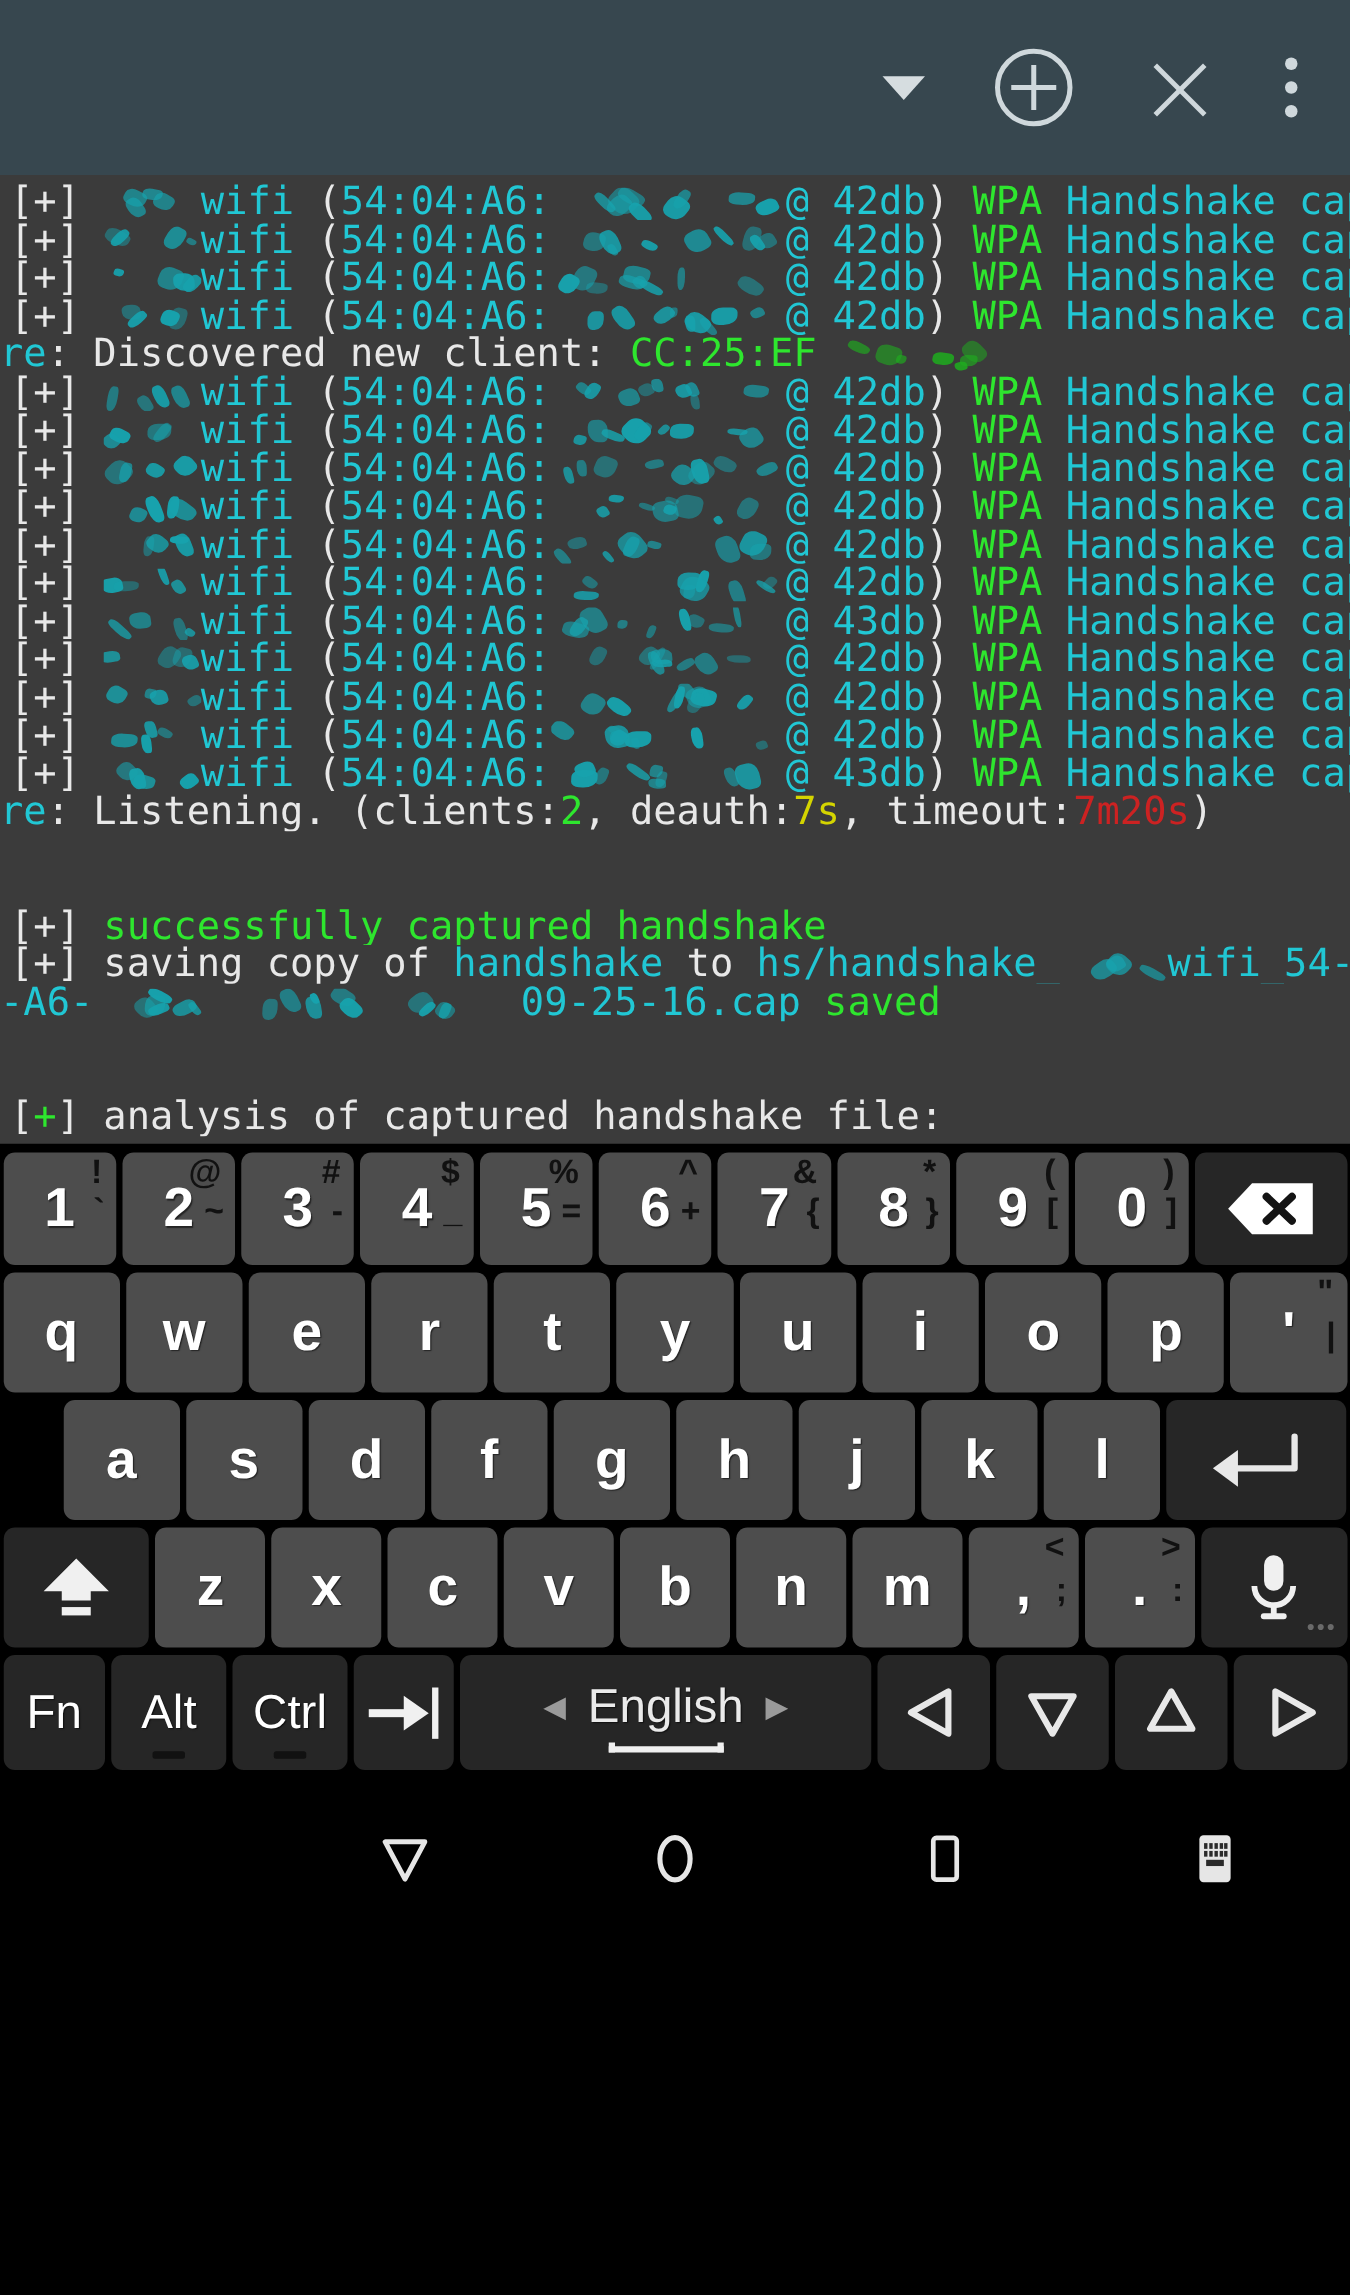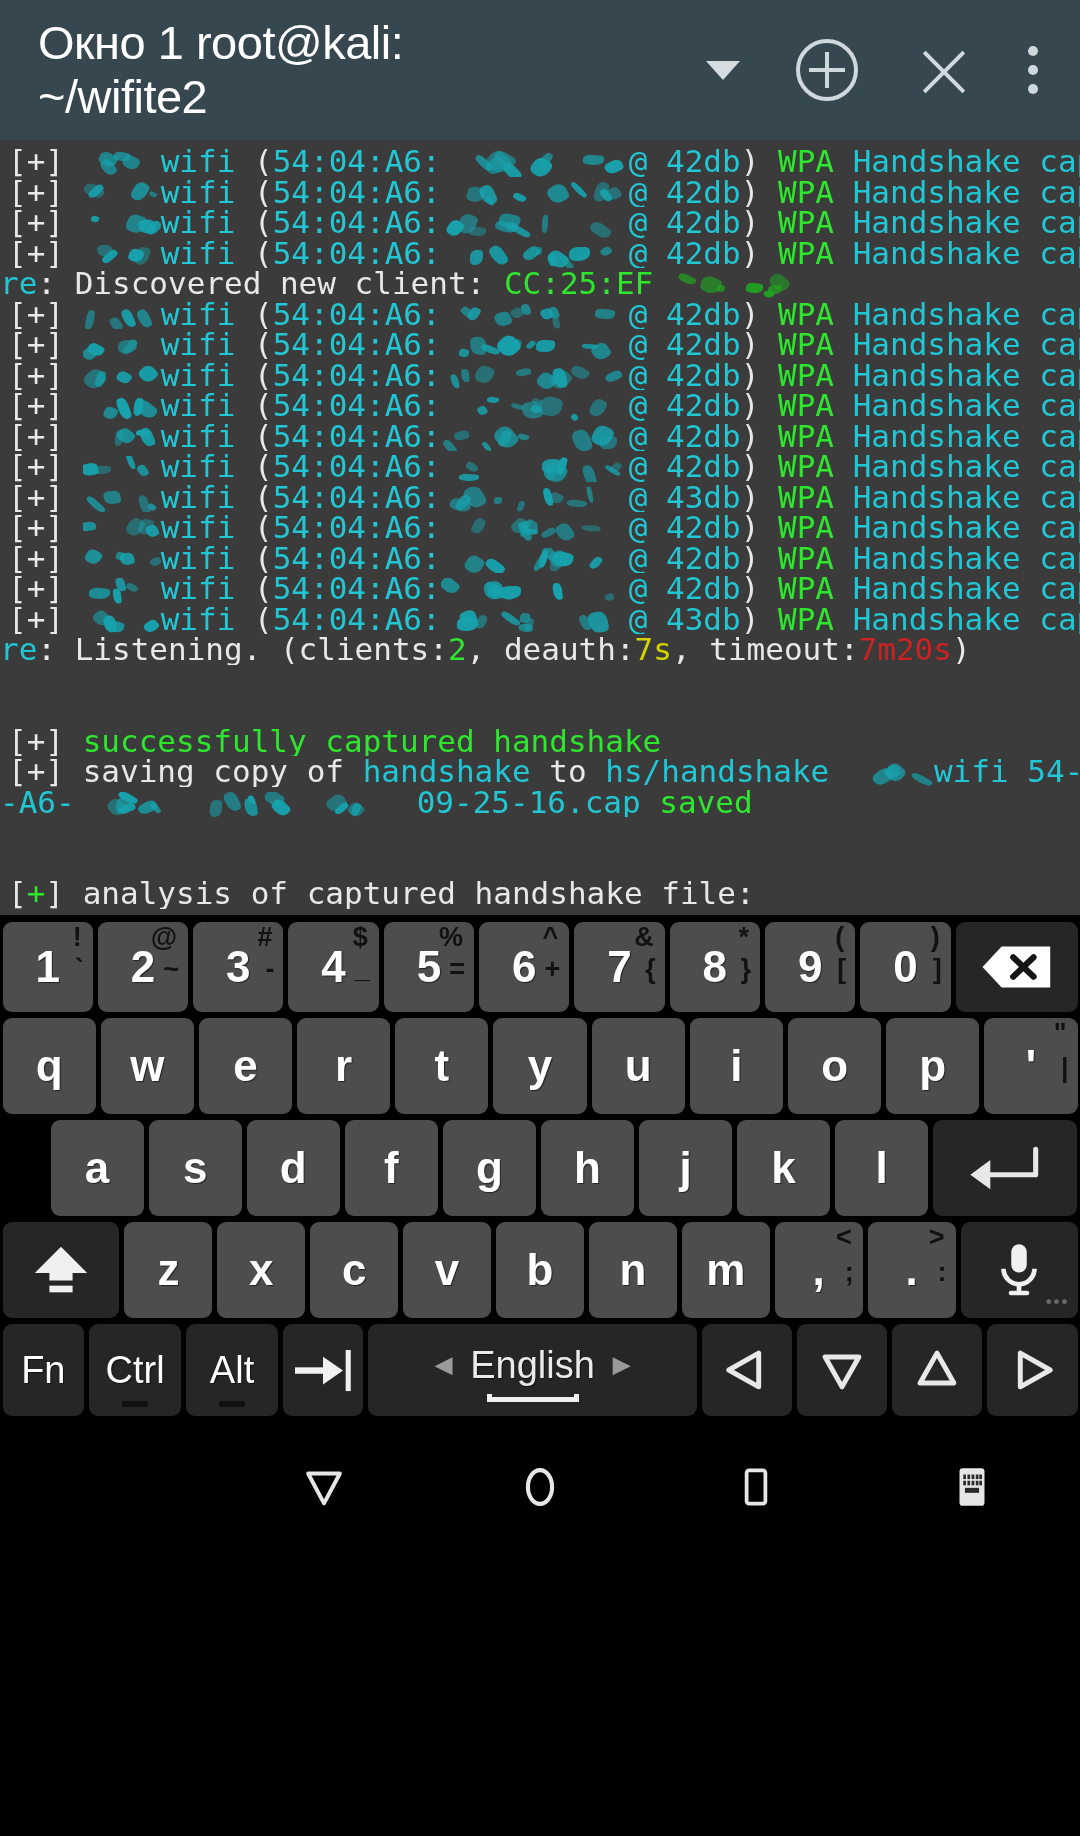--- a/index.html
+++ b/index.html
@@ -103,22 +103,20 @@
   
   .navbar { height: 136px; background:#000; display:flex; align-items:center; }
   .nav-slot { flex:1 1 0; display:flex; align-items:center; justify-content:center; }
 </style>
 </head>
 <body>
 
 <div id="app">
 
   <div class="titlebar">
-    <div class="title-text">Окно 1 root@kali:
-~/wifite2</div>
     <div class="tb-spacer"></div>
     <div class="caret"></div>
     <div class="plus-circle"></div>
     <div class="x-icon"></div>
     <div class="kebab">
         <i></i>
         <i></i>
         <i></i>
       </div>
   </div>
@@ -302,25 +300,25 @@
             <rect x="6" y="20" width="8" height="1.8" rx="0.9" fill="#f0f0f0"></rect>
           </svg>
           <span style="position:absolute;bottom:6px;right:8px;color:#6a6a6a;font-size:17px;letter-spacing:2px">•••</span>
         </div>
       </div>
       <div class="krow row5">
         <div class="key dark" style="flex:0.88 1 0">
           <span class="main sm">Fn</span>
         </div>
         <div class="key dark" style="flex:0.99 1 0">
+          <span class="main sm">Alt</span>
+          <span class="ul"></span>
+        </div>
+        <div class="key dark" style="flex:0.99 1 0">
           <span class="main sm">Ctrl</span>
-          <span class="ul"></span>
-        </div>
-        <div class="key dark" style="flex:0.99 1 0">
-          <span class="main sm">Alt</span>
           <span class="ul"></span>
         </div>
         <div class="key dark" style="flex:0.86 1 0">
           <svg class="ic" width="64" height="48" viewBox="0 0 24 18">
             <rect x="1.5" y="8" width="12" height="2.4" fill="#f0f0f0"></rect>
             <path d="M12 4 L19.5 9.2 L12 14.4 Z" fill="#f0f0f0"></path>
             <rect x="20.5" y="1.5" width="1.9" height="15.4" fill="#f0f0f0"></rect>
           </svg>
         </div>
         <div class="key dark" style="flex:3.55 1 0">

